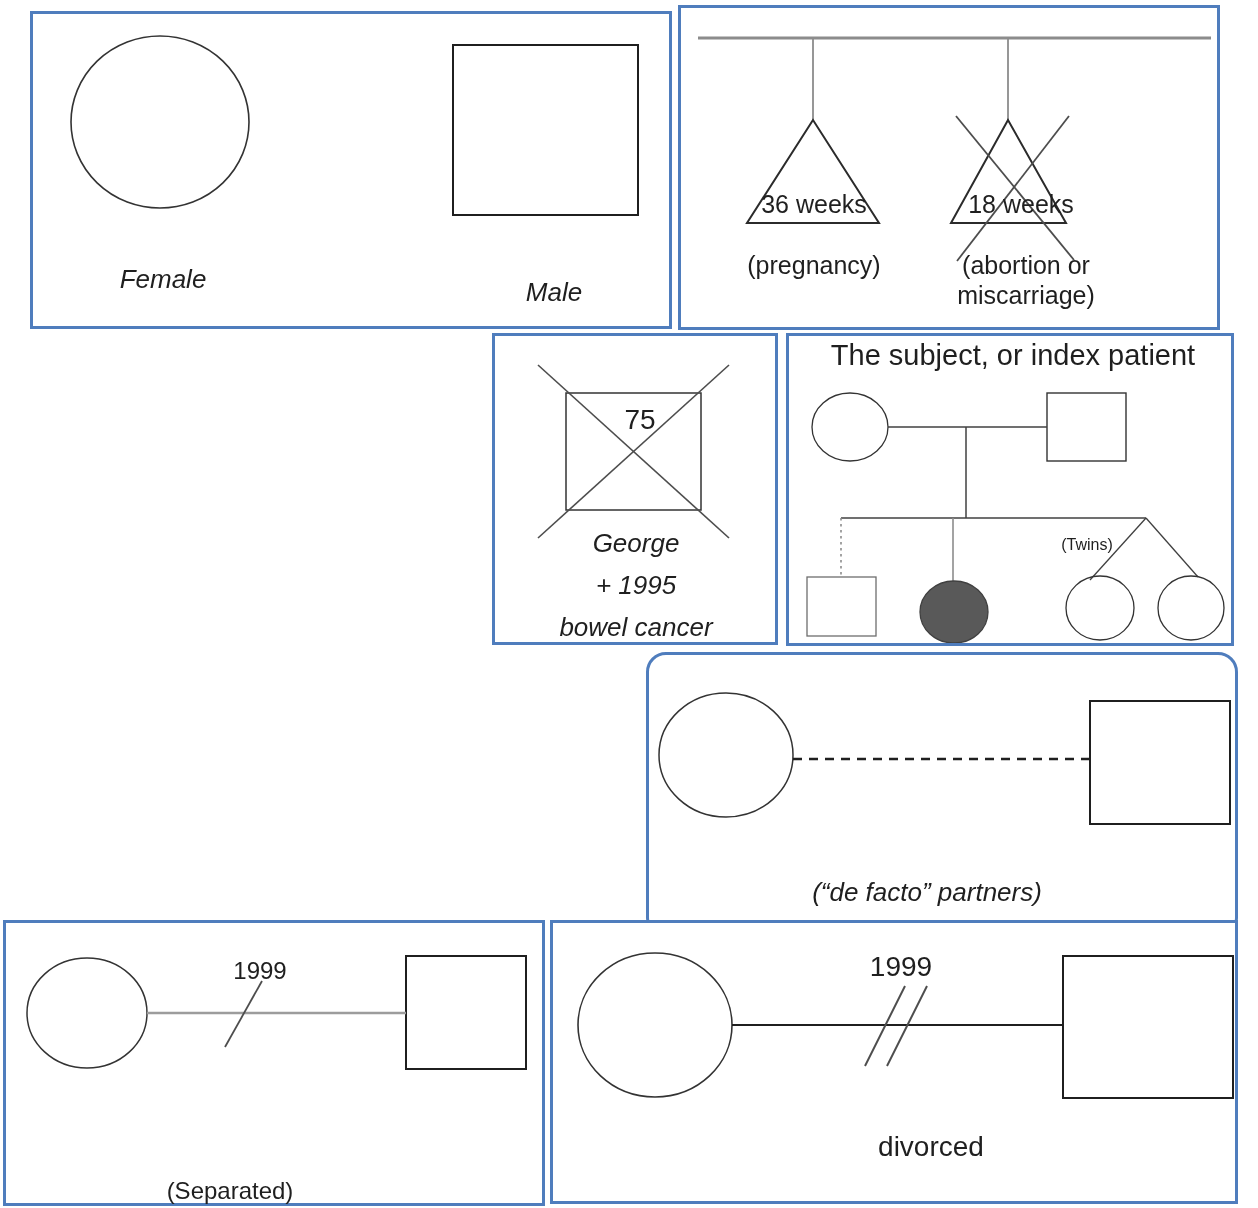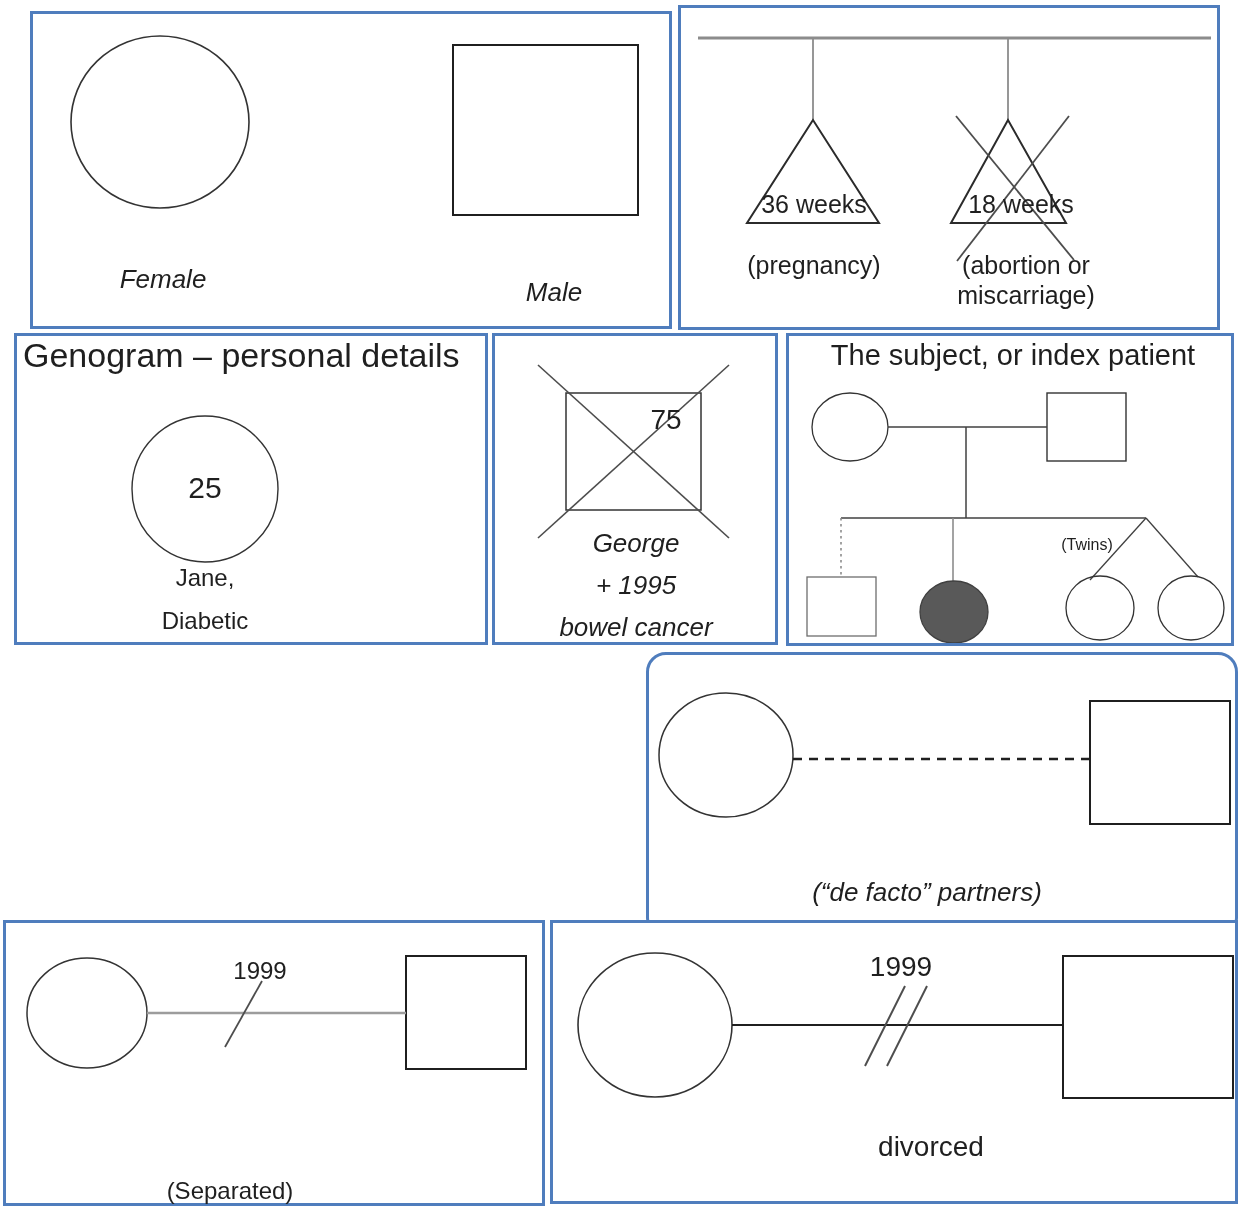--- a/index.html
+++ b/index.html
@@ -44,37 +44,28 @@
       <line x1="275" y1="108" x2="393" y2="252" stroke="#4d4d4d" stroke-width="1.8"></line>
       <line x1="388" y1="108" x2="276" y2="253" stroke="#4d4d4d" stroke-width="1.8"></line>
     </svg>
     <div class="lbl ctr f25" style="left:133px;top:182px;">36 weeks</div>
     <div class="lbl ctr f25" style="left:133px;top:243px;">(pregnancy)</div>
     <div class="lbl ctr f25" style="left:340px;top:182px;text-align:right;">18 weeks</div>
     <div class="lbl ctr f25" style="left:345px;top:243px;">(abortion or</div>
     <div class="lbl ctr f25" style="left:345px;top:273px;">miscarriage)</div>
   </div>
 
-  <div class="panel" style="left:14px;top:333px;width:474px;height:312px;">
-    <svg width="468" height="306" viewBox="0 0 468 306">
-      <circle cx="188" cy="153" r="73" fill="none" stroke="#333333" stroke-width="1.4"></circle>
-    </svg>
-    <div class="lbl title-big" style="left:6px;top:0px;">Genogram – personal details</div>
-    <div class="lbl ctr f30" style="left:188px;top:135px;">25</div>
-    <div class="lbl ctr f24" style="left:188px;top:228px;">Jane,</div>
-    <div class="lbl ctr f24" style="left:188px;top:271px;">Diabetic</div>
-  </div>
 
   <div class="panel" style="left:492px;top:333px;width:286px;height:312px;">
     <svg width="280" height="306" viewBox="0 0 280 306">
       <rect x="71" y="57" width="135" height="117" fill="none" stroke="#333333" stroke-width="1.5"></rect>
       <line x1="43" y1="29" x2="234" y2="202" stroke="#4d4d4d" stroke-width="1.6"></line>
       <line x1="234" y1="29" x2="43" y2="202" stroke="#4d4d4d" stroke-width="1.6"></line>
     </svg>
-    <div class="lbl ctr f28" style="left:145px;top:68px;margin-left:26px;">75</div>
+    <div class="lbl ctr f28" style="left:145px;top:68px;">75</div>
     <div class="lbl ctr f26" style="left:141px;top:192px;">George</div>
     <div class="lbl ctr f26" style="left:141px;top:234px;">+ 1995</div>
     <div class="lbl ctr f26" style="left:141px;top:276px;">bowel cancer</div>
   </div>
 
   <div class="panel" style="left:786px;top:333px;width:448px;height:313px;">
     <svg width="442" height="307" viewBox="0 0 442 307">
       <ellipse cx="61" cy="91" rx="38" ry="34" fill="none" stroke="#333333" stroke-width="1.3"></ellipse>
       <rect x="258" y="57" width="79" height="68" fill="none" stroke="#333333" stroke-width="1.4"></rect>
       <line x1="99" y1="91" x2="258" y2="91" stroke="#404040" stroke-width="1.5"></line>

